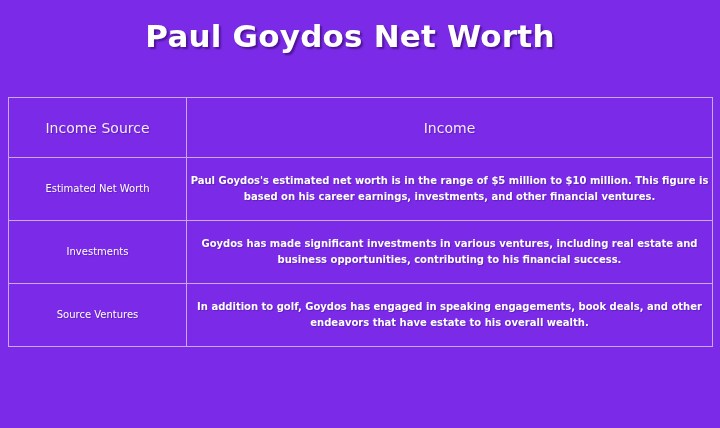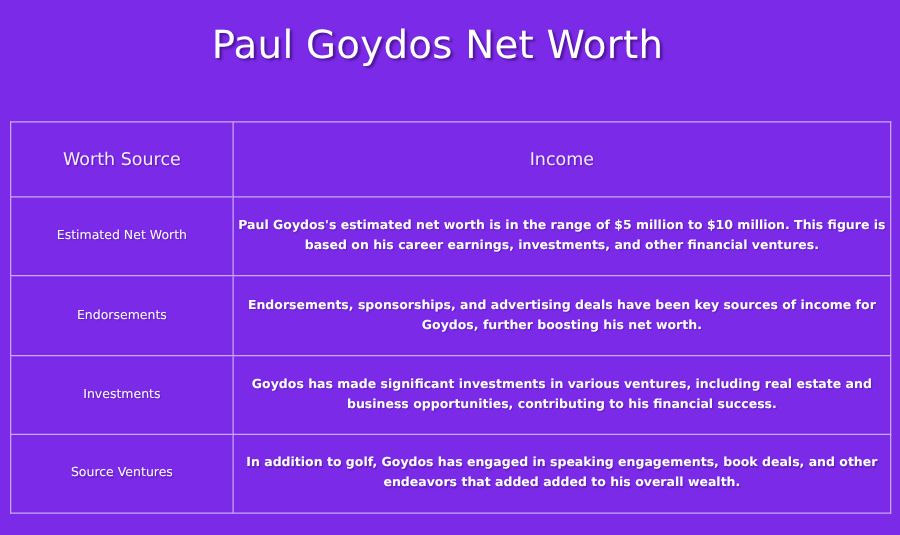--- a/index.html
+++ b/index.html
@@ -23,21 +23,21 @@
   }
 
   
   .title {
     position: absolute;
     left: 0;
     top: 18px;
     width: 700px;
     text-align: center;
     font-size: 31px;
-    font-weight: normal;
+    font-weight: bold;
     color: #ffffff;
     letter-spacing: 0.2px;
     text-shadow: 2px 2px 2px rgba(40, 0, 80, 0.55);
     white-space: nowrap;
   }
 
   
   .table-wrap {
     position: absolute;
     left: 8px;
@@ -111,46 +111,40 @@
   <div class="title">Paul Goydos Net Worth</div>
 
   <div class="table-wrap">
     <table class="info-table">
       <colgroup>
         <col class="col-source">
         <col class="col-details">
       </colgroup>
       <thead>
         <tr>
-          <th>Worth Source</th>
+          <th>Income Source</th>
           <th>Income</th>
         </tr>
       </thead>
       <tbody>
         <tr class="row-h-tall">
           <td class="cell-source">Estimated Net Worth</td>
           <td class="cell-details">
             <span class="details-text">Paul Goydos's estimated net worth is in the range of $5 million to $10 million. This figure is based on his career earnings, investments, and other financial ventures.</span>
-          </td>
-        </tr>
-        <tr class="row-h-mid">
-          <td class="cell-source">Endorsements</td>
-          <td class="cell-details">
-            <span class="details-text">Endorsements, sponsorships, and advertising deals have been key sources of income for Goydos, further boosting his net worth.</span>
           </td>
         </tr>
         <tr class="row-h-tall">
           <td class="cell-source">Investments</td>
           <td class="cell-details">
             <span class="details-text">Goydos has made significant investments in various ventures, including real estate and business opportunities, contributing to his financial success.</span>
           </td>
         </tr>
         <tr class="row-h-tall">
           <td class="cell-source">Source Ventures</td>
           <td class="cell-details">
-            <span class="details-text">In addition to golf, Goydos has engaged in speaking engagements, book deals, and other endeavors that added added to his overall wealth.</span>
+            <span class="details-text">In addition to golf, Goydos has engaged in speaking engagements, book deals, and other endeavors that have estate to his overall wealth.</span>
           </td>
         </tr>
       </tbody>
     </table>
   </div>
 
 </div>
 
 </body></html>

